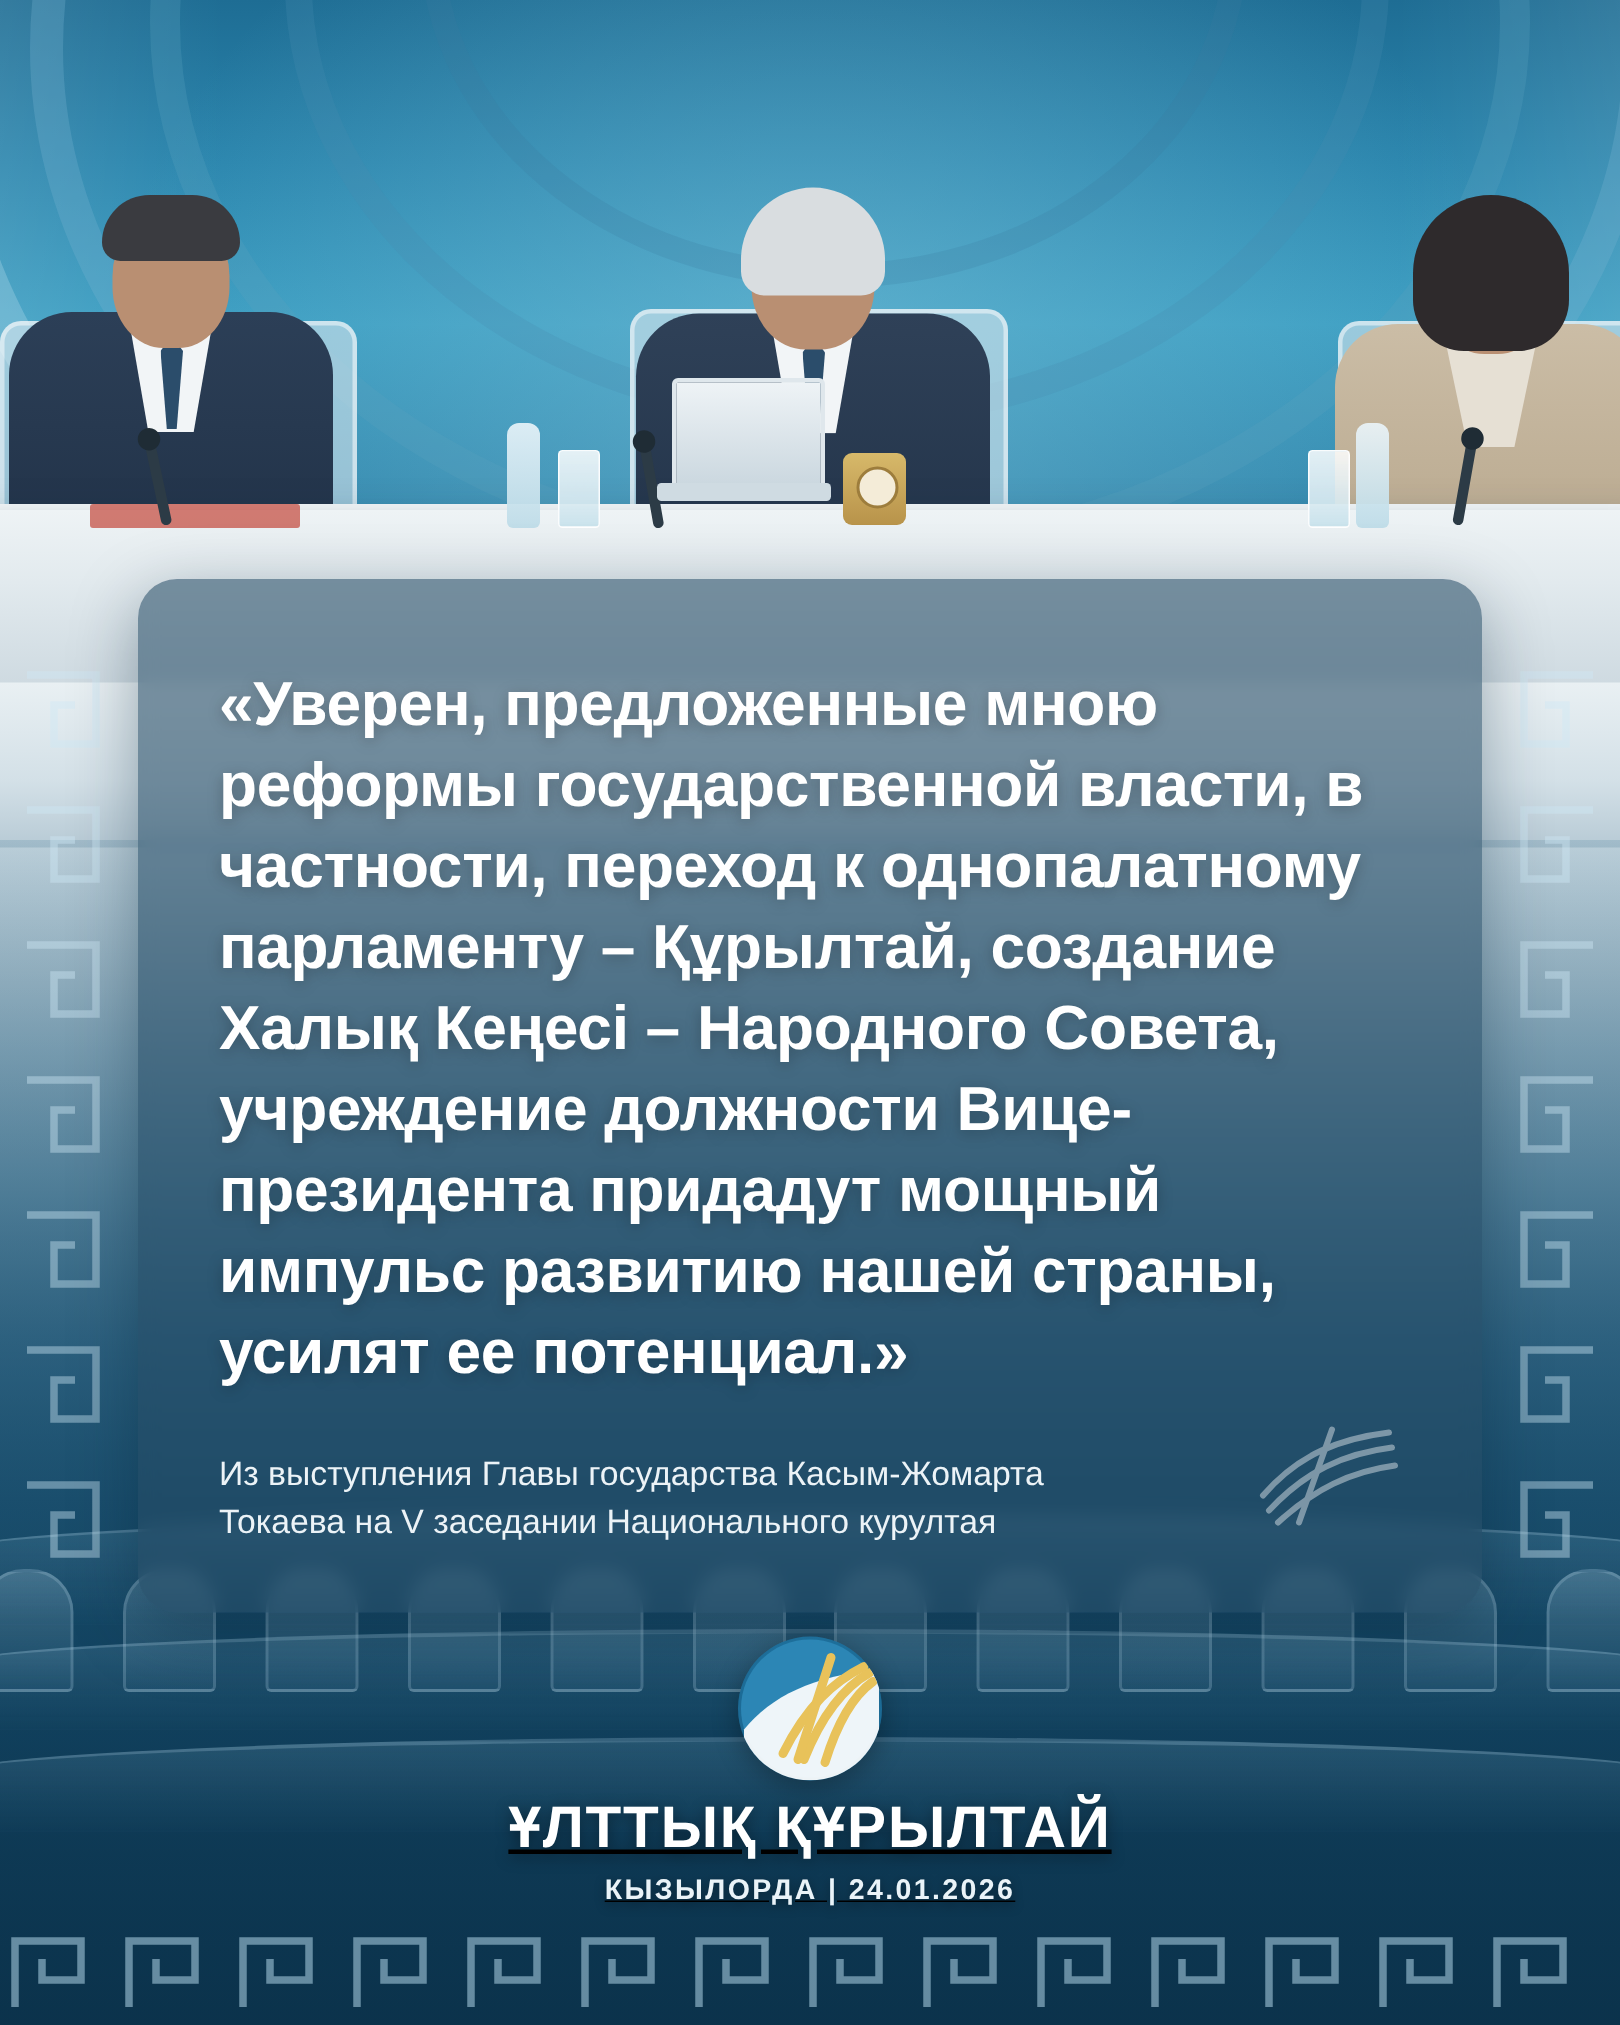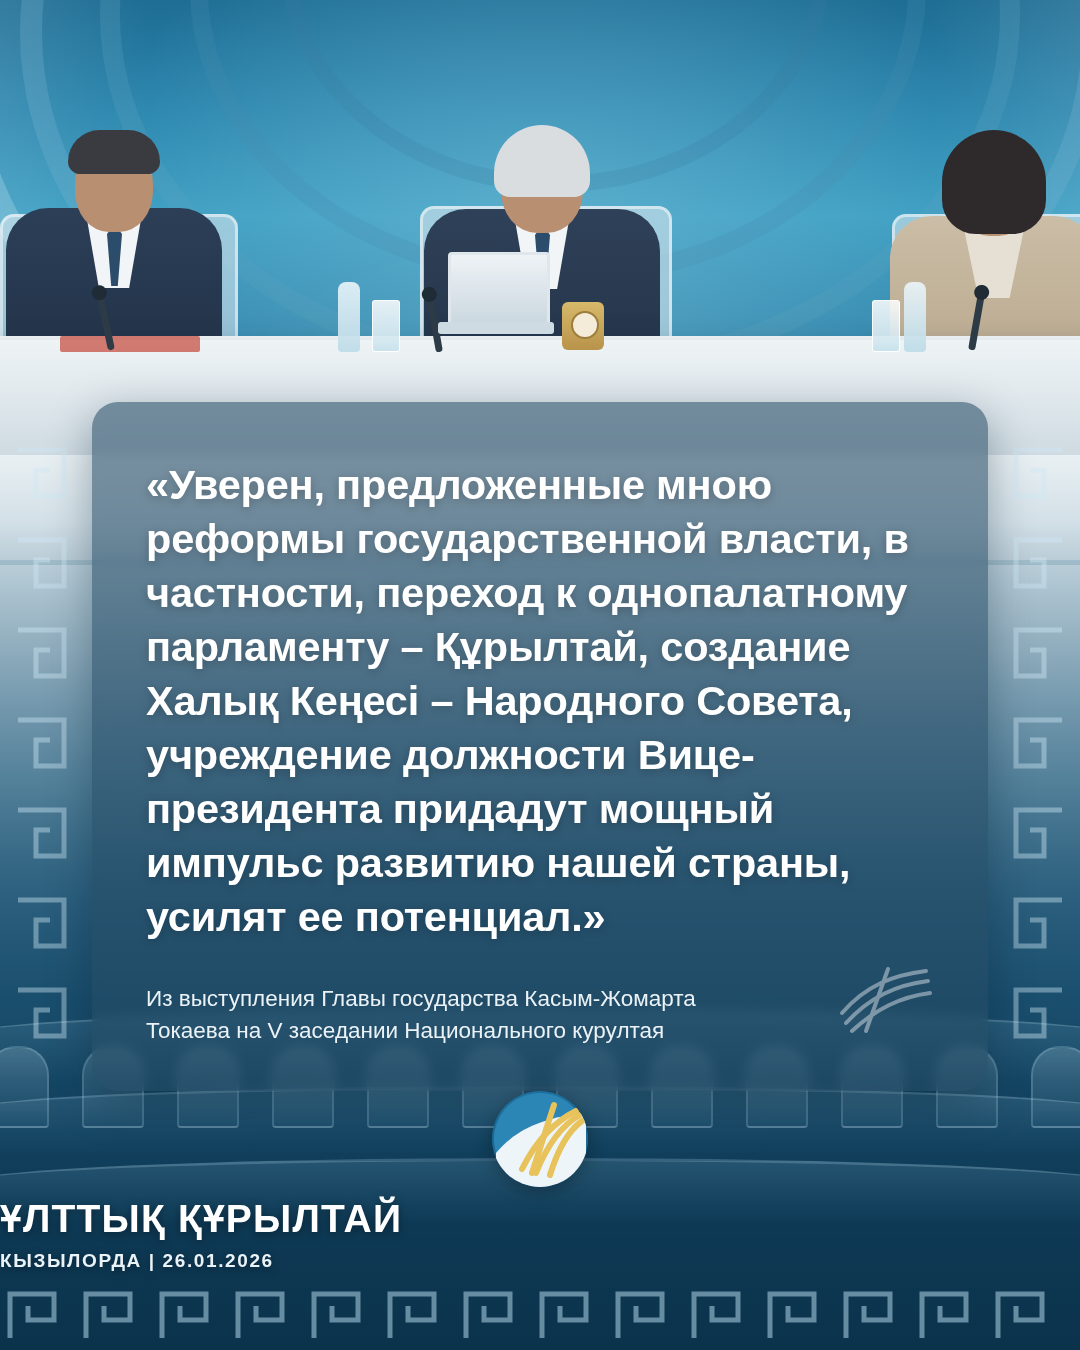--- a/index.html
+++ b/index.html
@@ -213,21 +213,20 @@
     position: absolute;
     left: 92px;
     top: 386px;
     width: 896px;
     padding: 56px 54px 44px 54px;
     box-sizing: border-box;
     background: rgba(36, 74, 100, 0.58);
     border-radius: 26px;
     backdrop-filter: blur(6px);
     box-shadow: 0 12px 44px rgba(5, 32, 52, 0.35);
-    margin-top: 16px;
   }
   .quote-text {
     color: #ffffff;
     font-size: 41.5px;
     line-height: 1.30;
     font-weight: 700;
     letter-spacing: -0.2px;
     margin: 0;
     text-shadow: 0 2px 10px rgba(0,0,0,0.25);
   }
@@ -246,20 +245,22 @@
     width: 96px;
     height: 70px;
     opacity: .55;
   }
 
   
   .footer {
     position: absolute;
     left: 0; right: 0;
     bottom: 78px;
+    text-align: center;
+    text-decoration: underline;
   }
   .emblem {
     width: 96px; height: 96px;
     margin: 0 auto 10px auto;
     border-radius: 50%;
     background: radial-gradient(circle at 50% 45%, #2f8fbe 0%, #1d6e9a 60%, #15567a 100%);
     position: relative;
     box-shadow: 0 4px 18px rgba(0,0,0,0.3);
     overflow: hidden;
   }
@@ -431,16 +432,16 @@
         <path d="M4 62 C 22 40, 50 26, 94 22 L94 96 L4 96 Z" fill="#ffffff" opacity="0.92"></path>
         <g stroke="#e8c25a" stroke-width="6" fill="none" stroke-linecap="round">
           <path d="M30 78 C 46 46, 64 30, 84 20"></path>
           <path d="M44 82 C 56 52, 70 34, 88 24"></path>
           <path d="M58 84 C 66 58, 76 40, 90 30"></path>
         </g>
         <path d="M62 14 L 40 82" stroke="#e8c25a" stroke-width="6" stroke-linecap="round" fill="none"></path>
       </svg>
     </div>
     <h1 class="footer-title">ҰЛТТЫҚ ҚҰРЫЛТАЙ</h1>
-    <div class="footer-sub">КЫЗЫЛОРДА | 26.01.2026</div>
+    <div class="footer-sub">КЫЗЫЛОРДА | 24.01.2026</div>
   </div>
 
 </div>
 
 </body></html>

